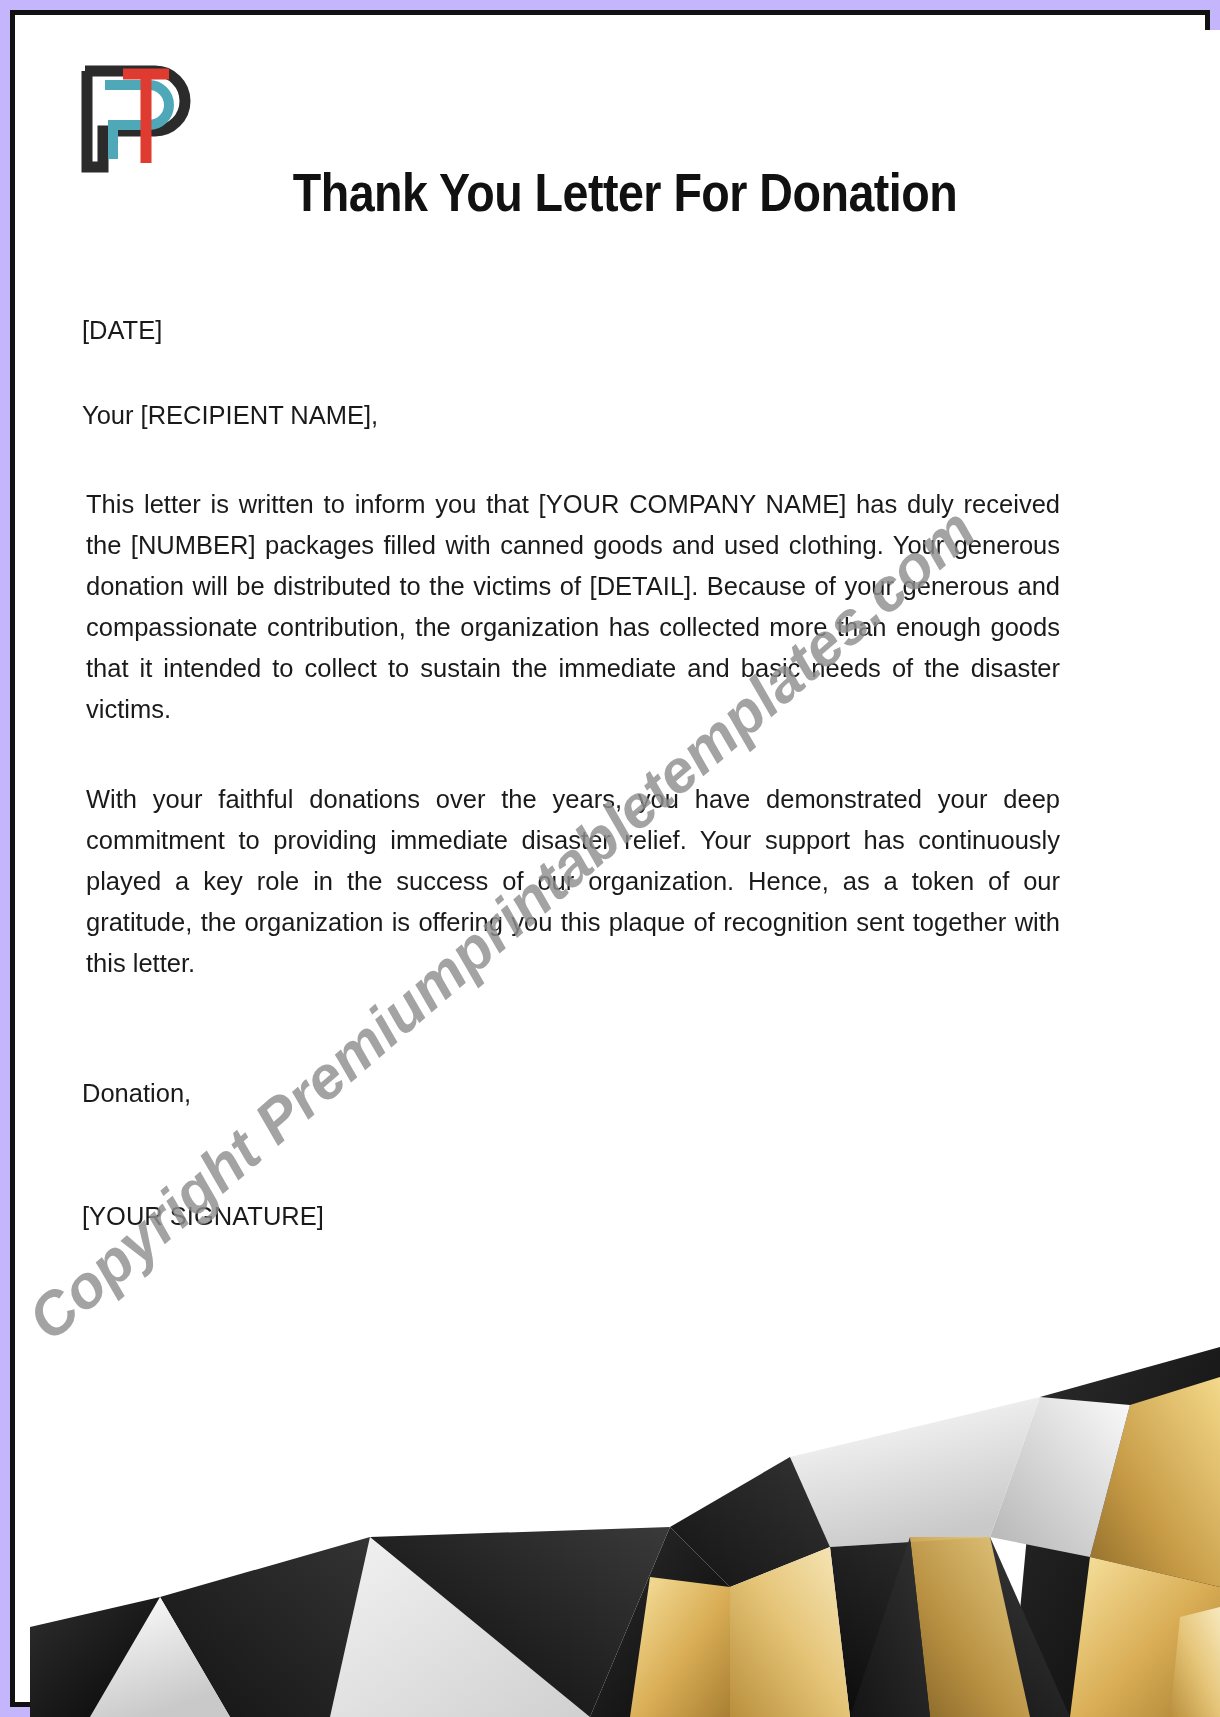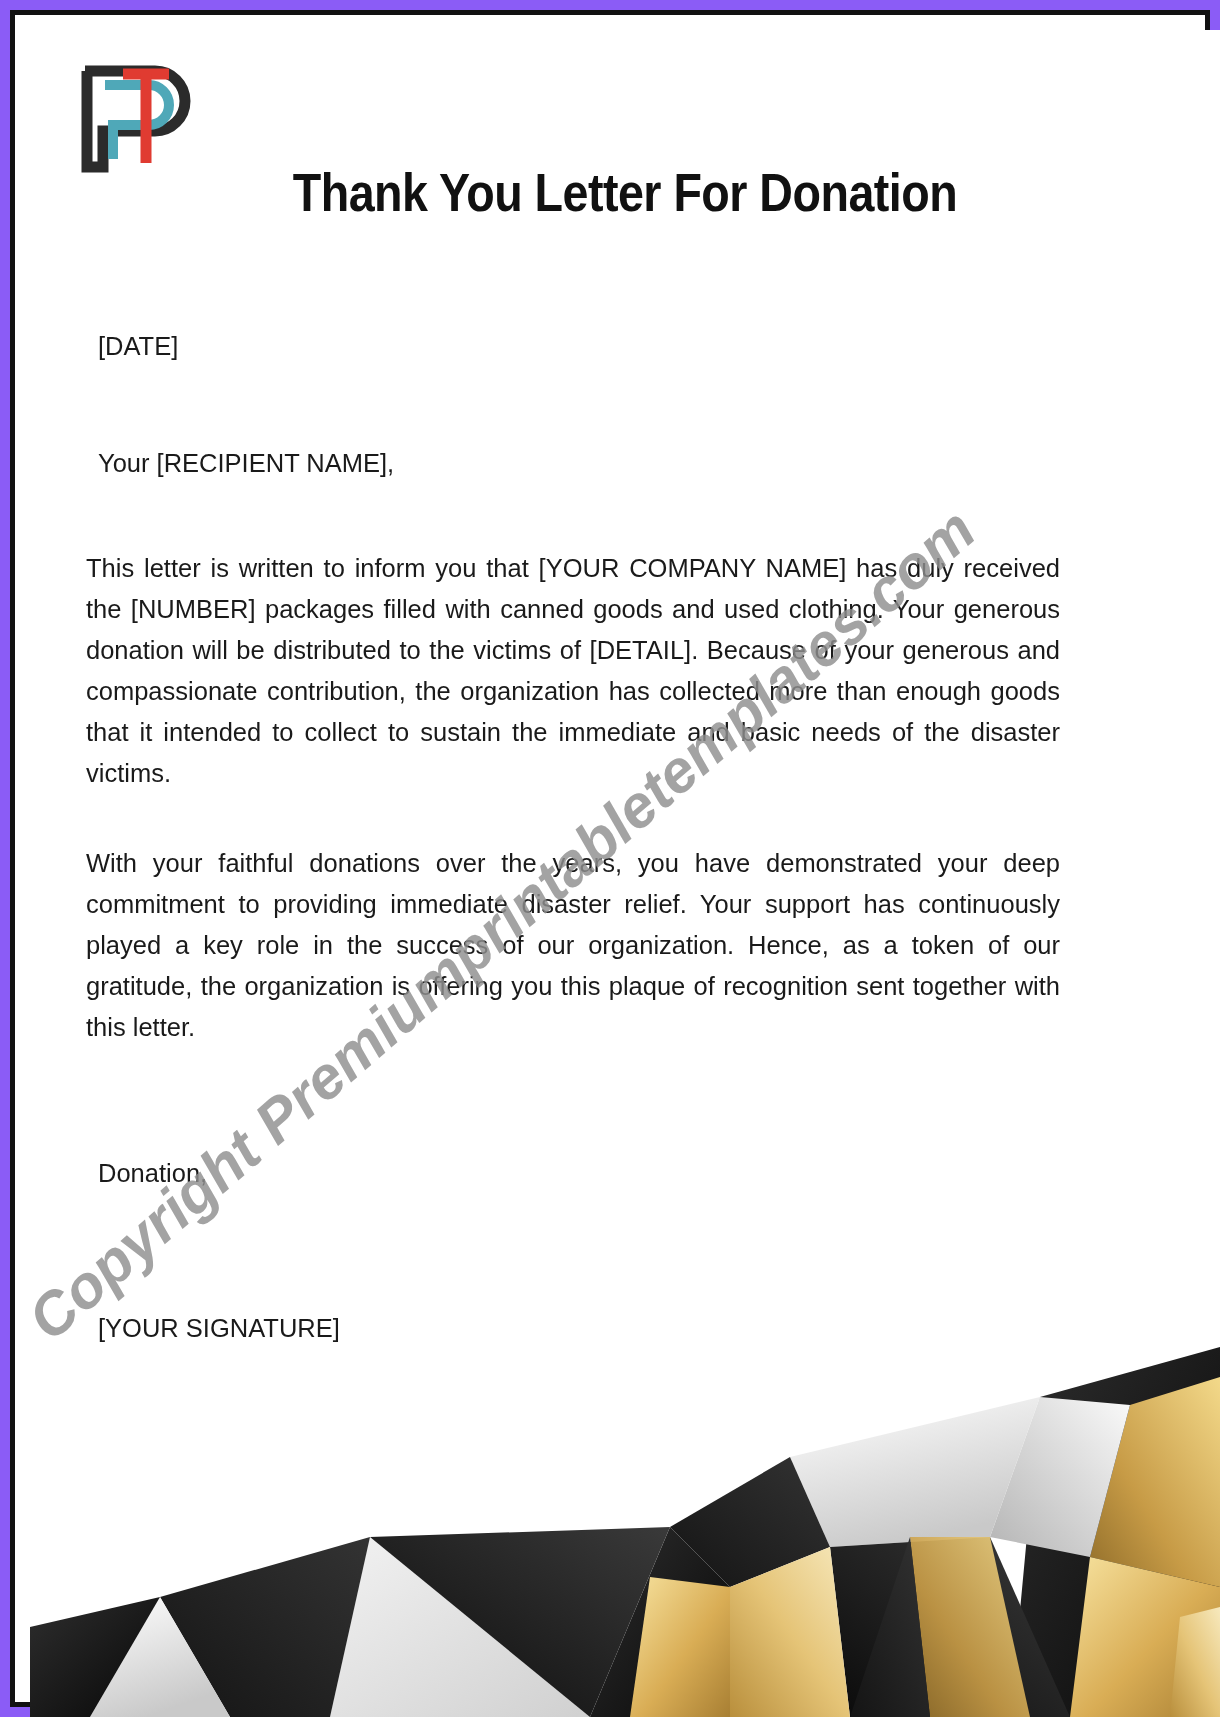--- a/index.html
+++ b/index.html
@@ -8,21 +8,21 @@
     background: #ffffff;
   }
   body {
     font-family: "Liberation Sans", sans-serif;
   }
 
   .page {
     position: relative;
     width: 1220px;
     height: 1717px;
-    background: #8b5cf6;
+    background: #c4b5fd;
     overflow: hidden;
     box-sizing: border-box;
   }
 
   
   .page-frame {
     position: absolute;
     left: 10px;
     top: 10px;
     width: 1200px;
@@ -74,21 +74,21 @@
     left: 52px;
     top: 280px;
     width: 982px;
     color: #1a1a1a;
     font-family: "Liberation Sans", sans-serif;
     font-size: 25.5px;
     line-height: 41px;
     font-weight: 300;
   }
   .letter .line {
-    margin: 16px;
+    margin: 0;
   }
   .letter .para {
     margin: 4px;
     text-align: justify;
     text-justify: inter-word;
   }
   .spacer-1 { height: 41px; }
   .spacer-2 { height: 44px; }
   .spacer-3 { height: 82px; }
 

